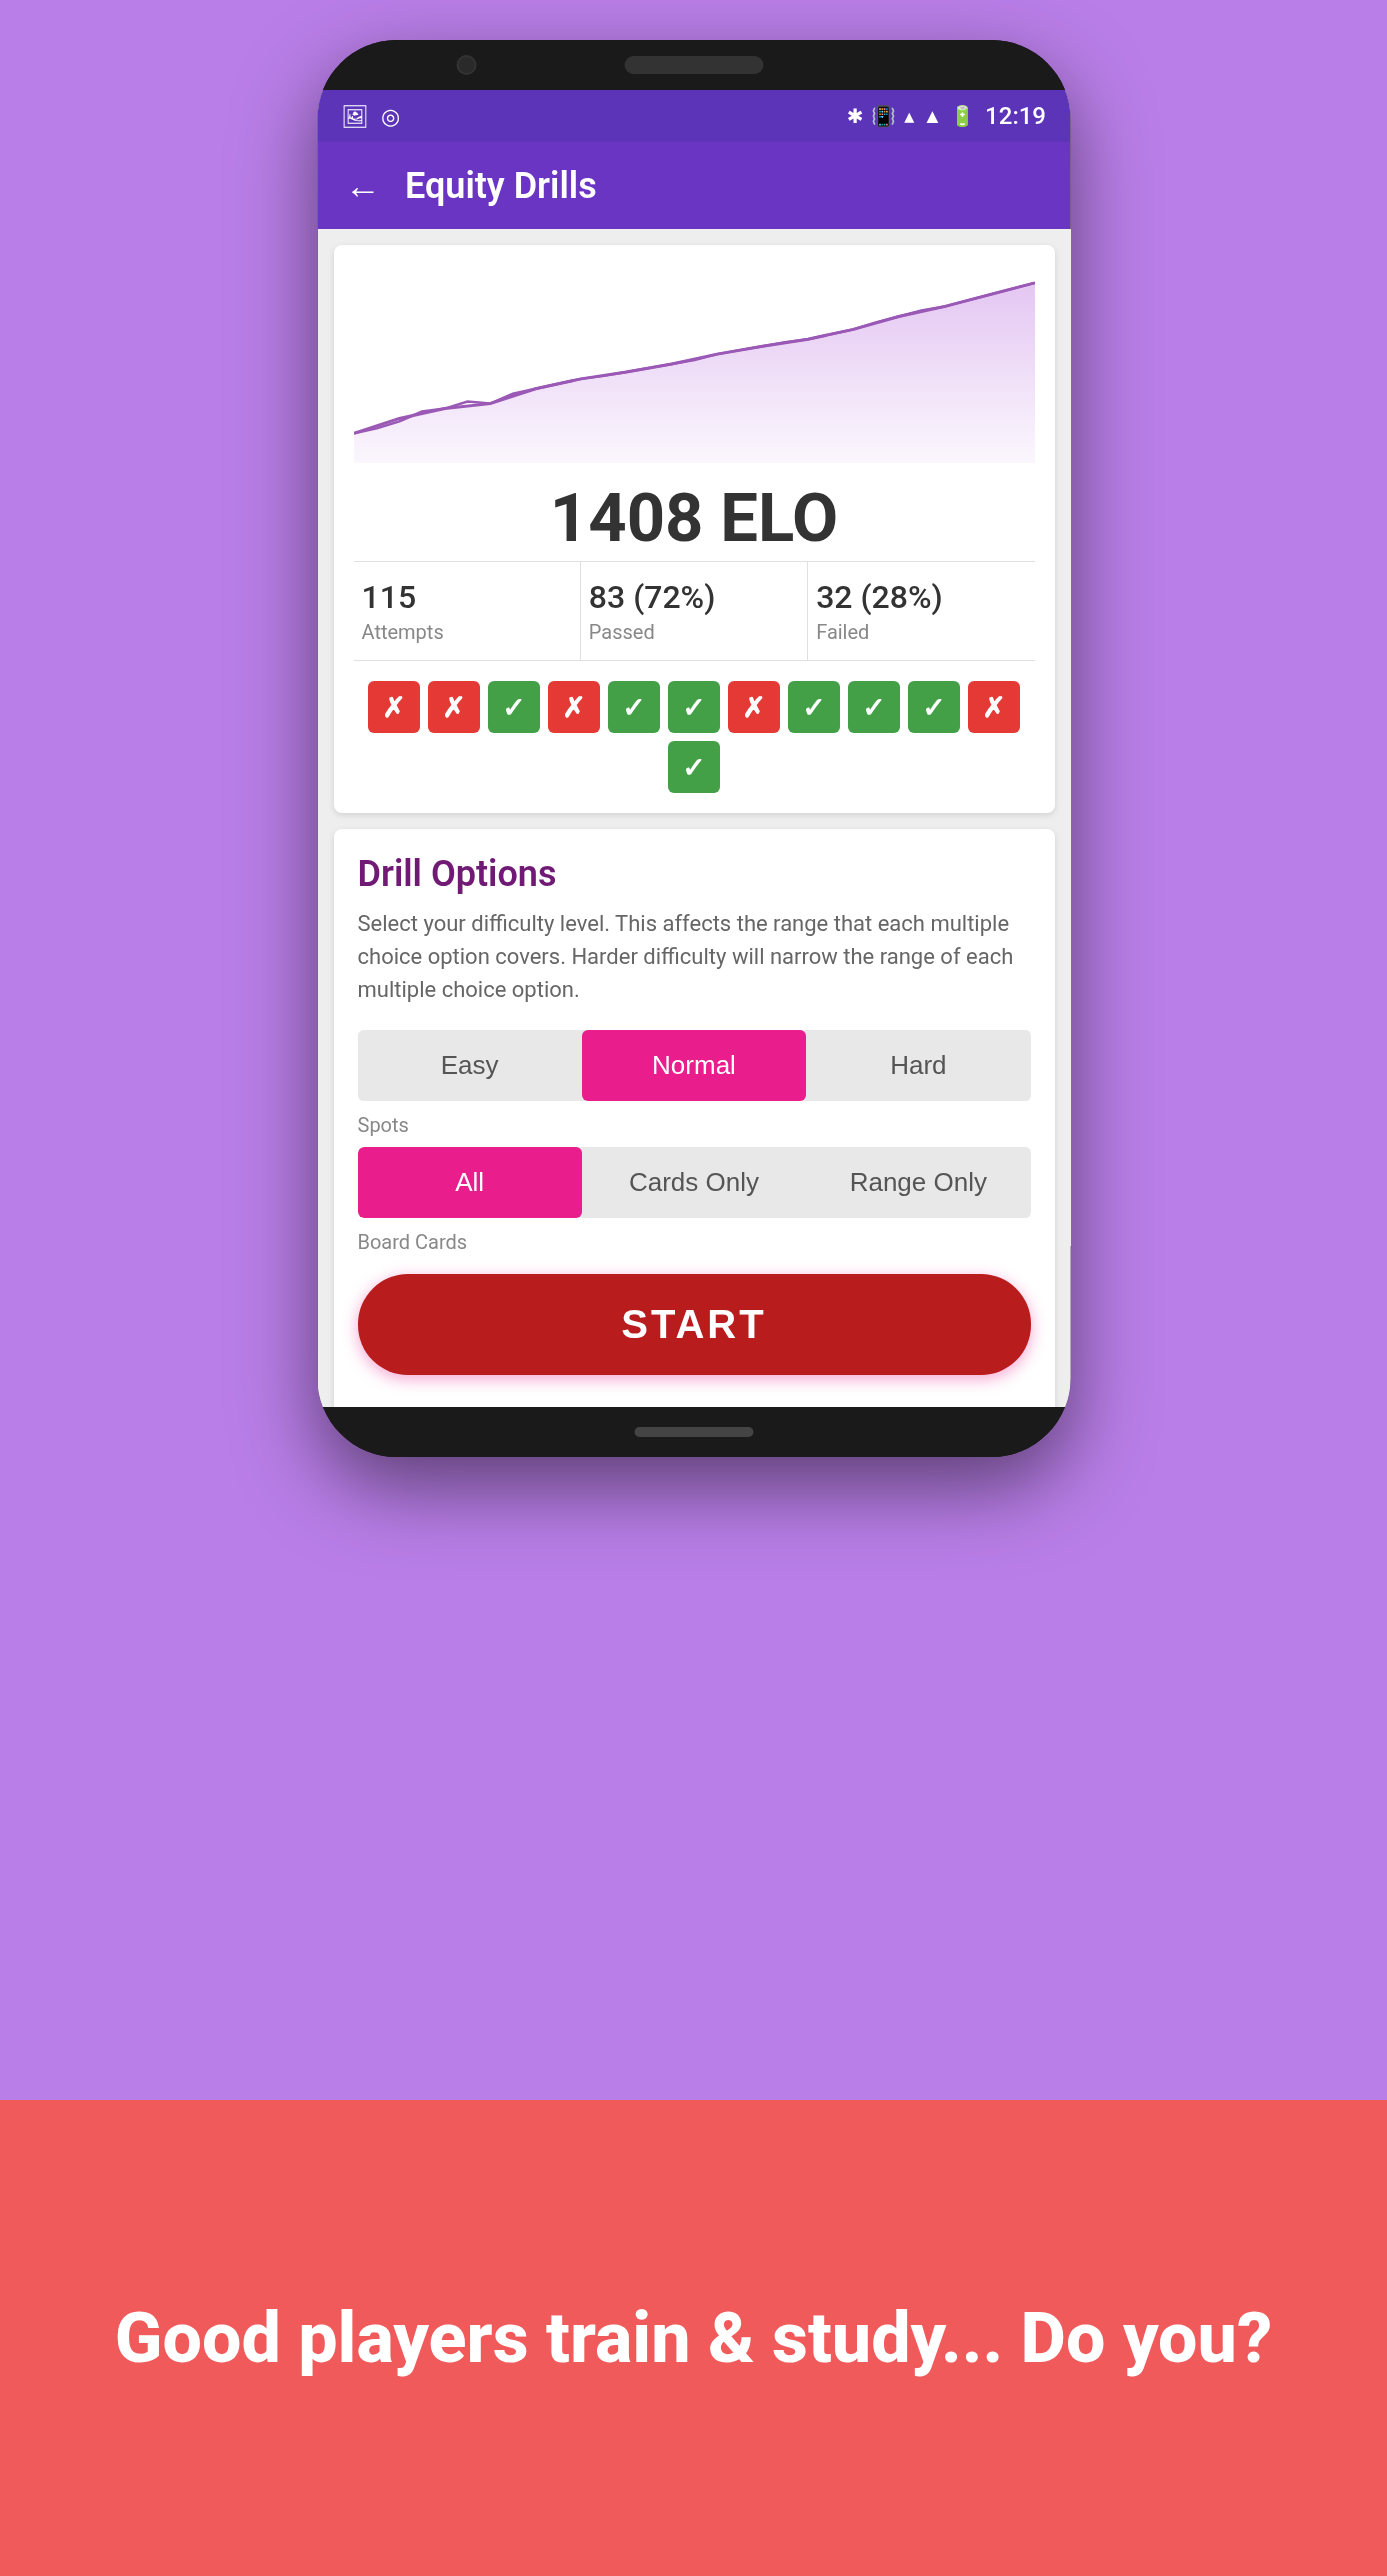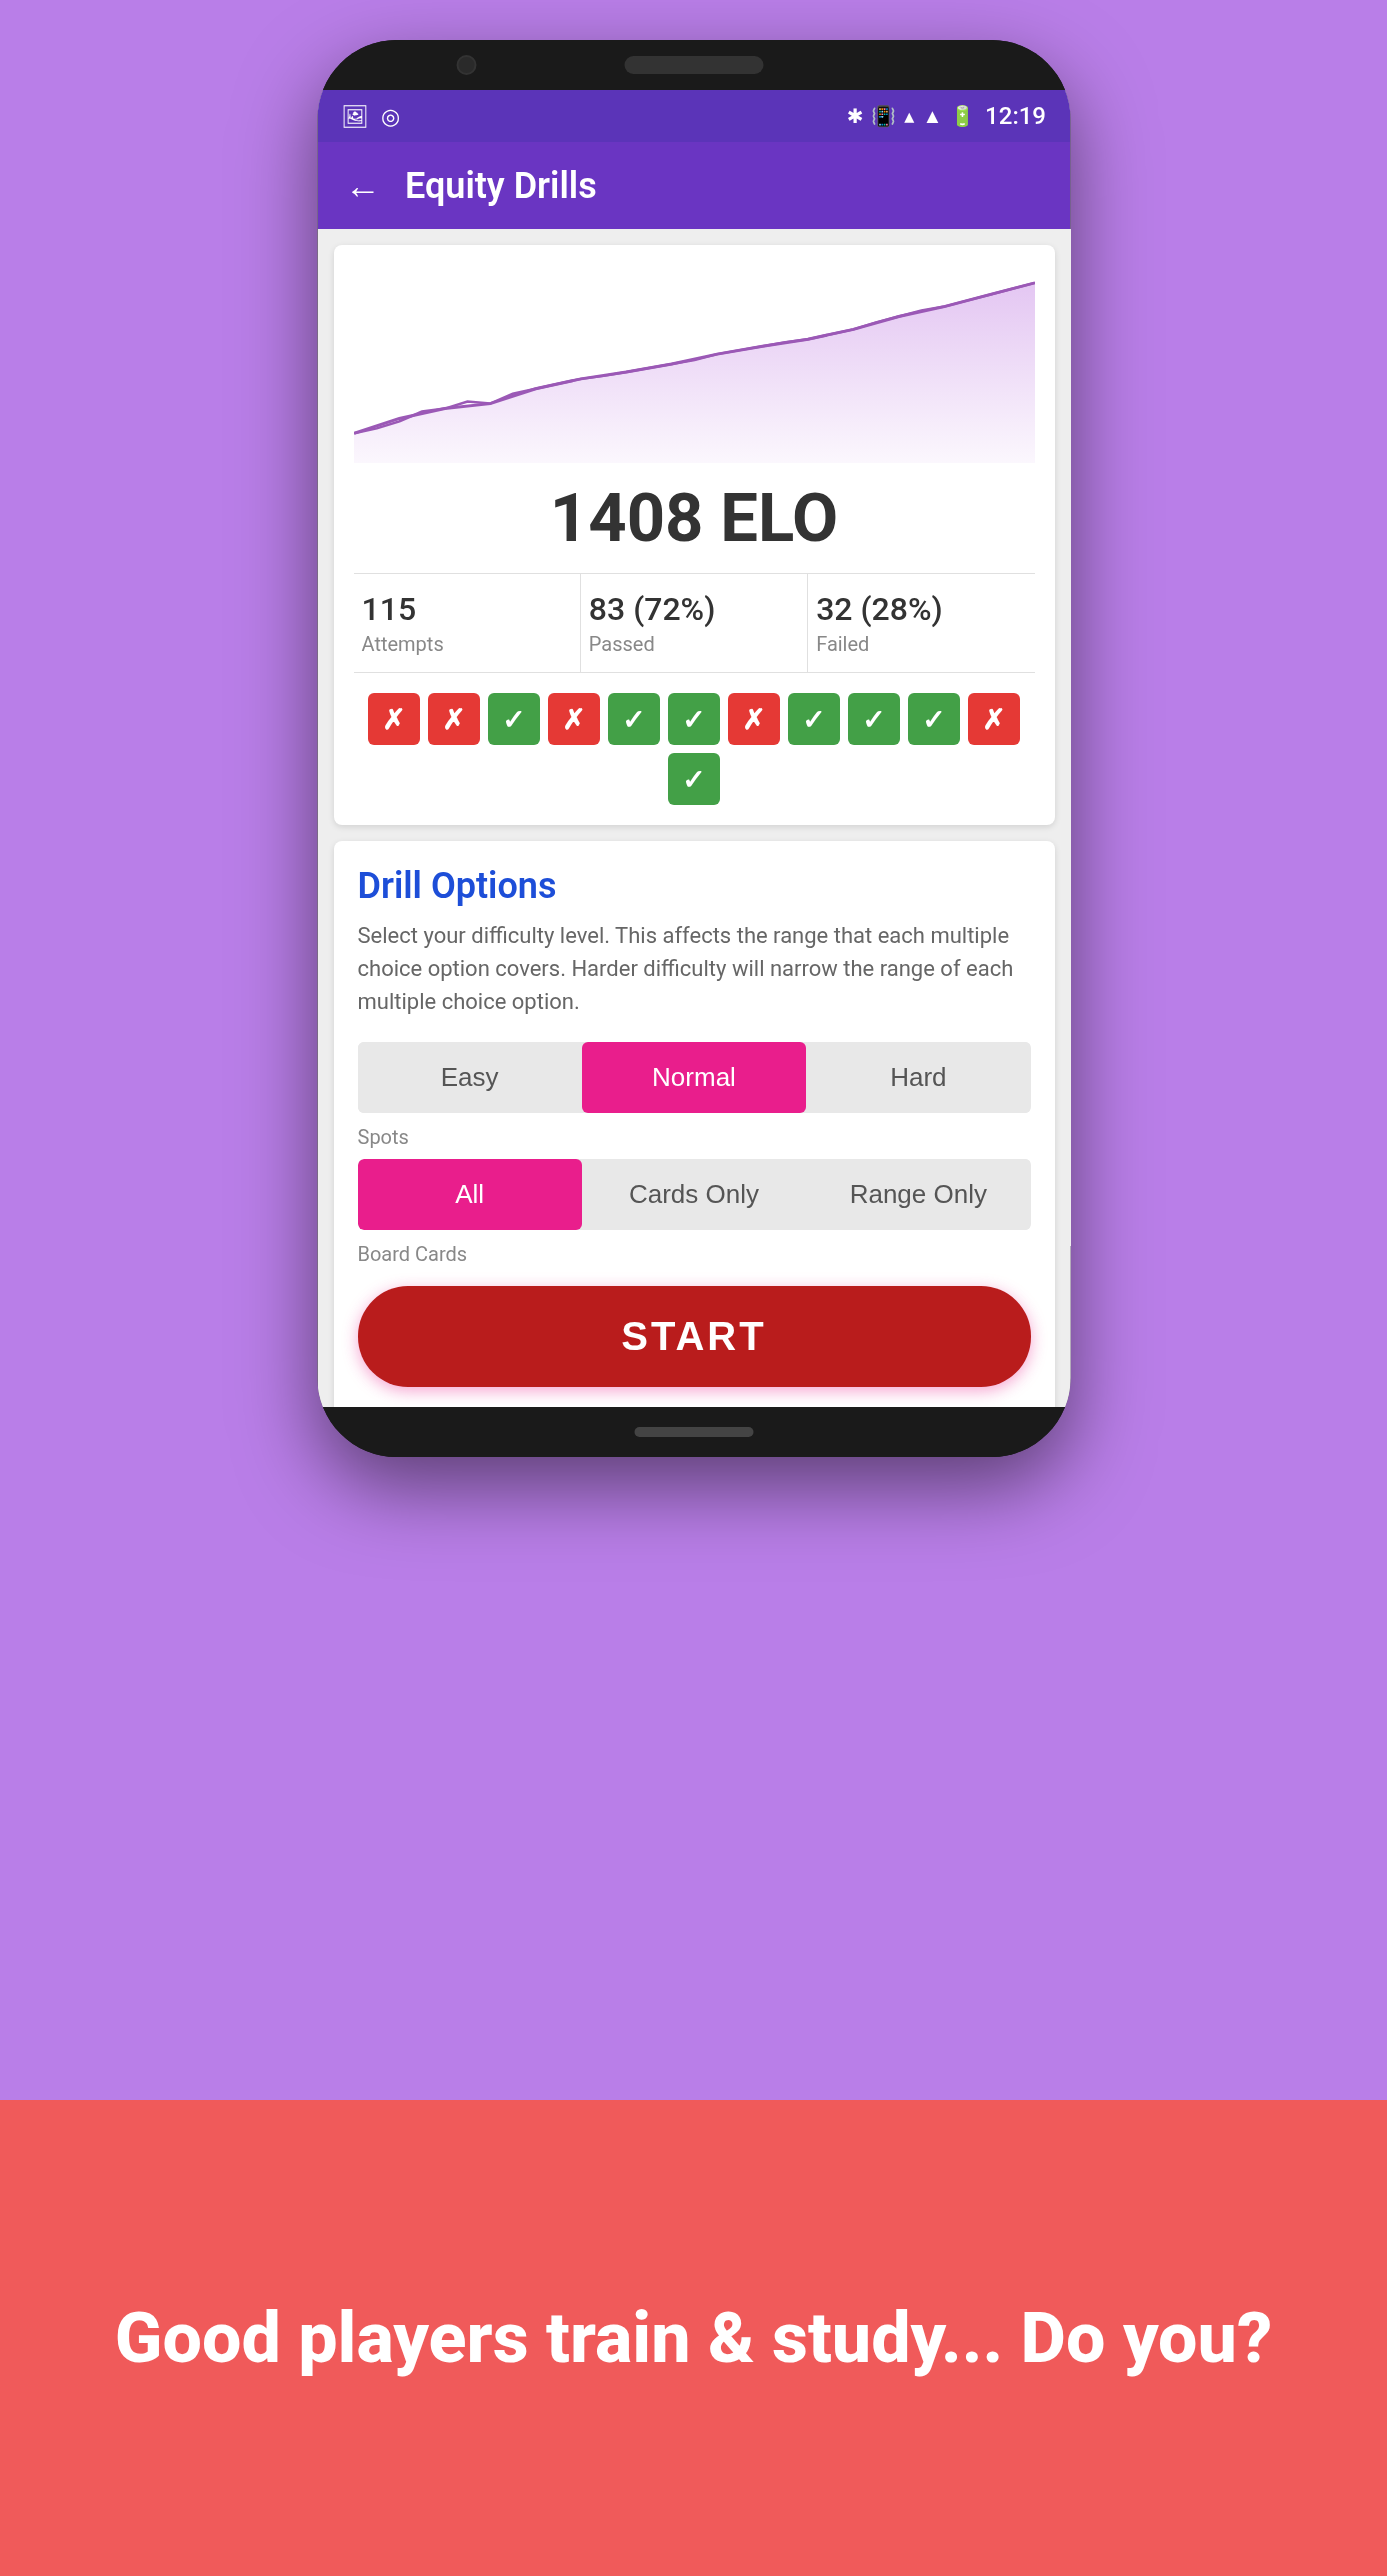--- a/index.html
+++ b/index.html
@@ -190,21 +190,21 @@
       width: 100%;
       height: 100%;
     }
 
     
     .elo-display {
       text-align: center;
       font-size: 67px;
       font-weight: 700;
       color: #333;
-      margin-bottom: 16px;
+      margin-bottom: 4px;
     }
 
     
     .stats-row {
       display: flex;
       border-top: 1px solid #e0e0e0;
       border-bottom: 1px solid #e0e0e0;
       margin-bottom: 20px;
     }
     .stat-item {
@@ -256,21 +256,21 @@
     
     .drill-card {
       background: white;
       border-radius: 8px;
       padding: 24px;
       box-shadow: 0 2px 6px rgba(0,0,0,0.12);
     }
     .drill-title {
       font-size: 36px;
       font-weight: 600;
-      color: #1d4ed8;
+      color: #701a75;
       margin-bottom: 12px;
     }
     .drill-desc {
       font-size: 22px;
       color: #666;
       line-height: 1.5;
       margin-bottom: 24px;
     }
     .option-label {
       font-size: 20px;

